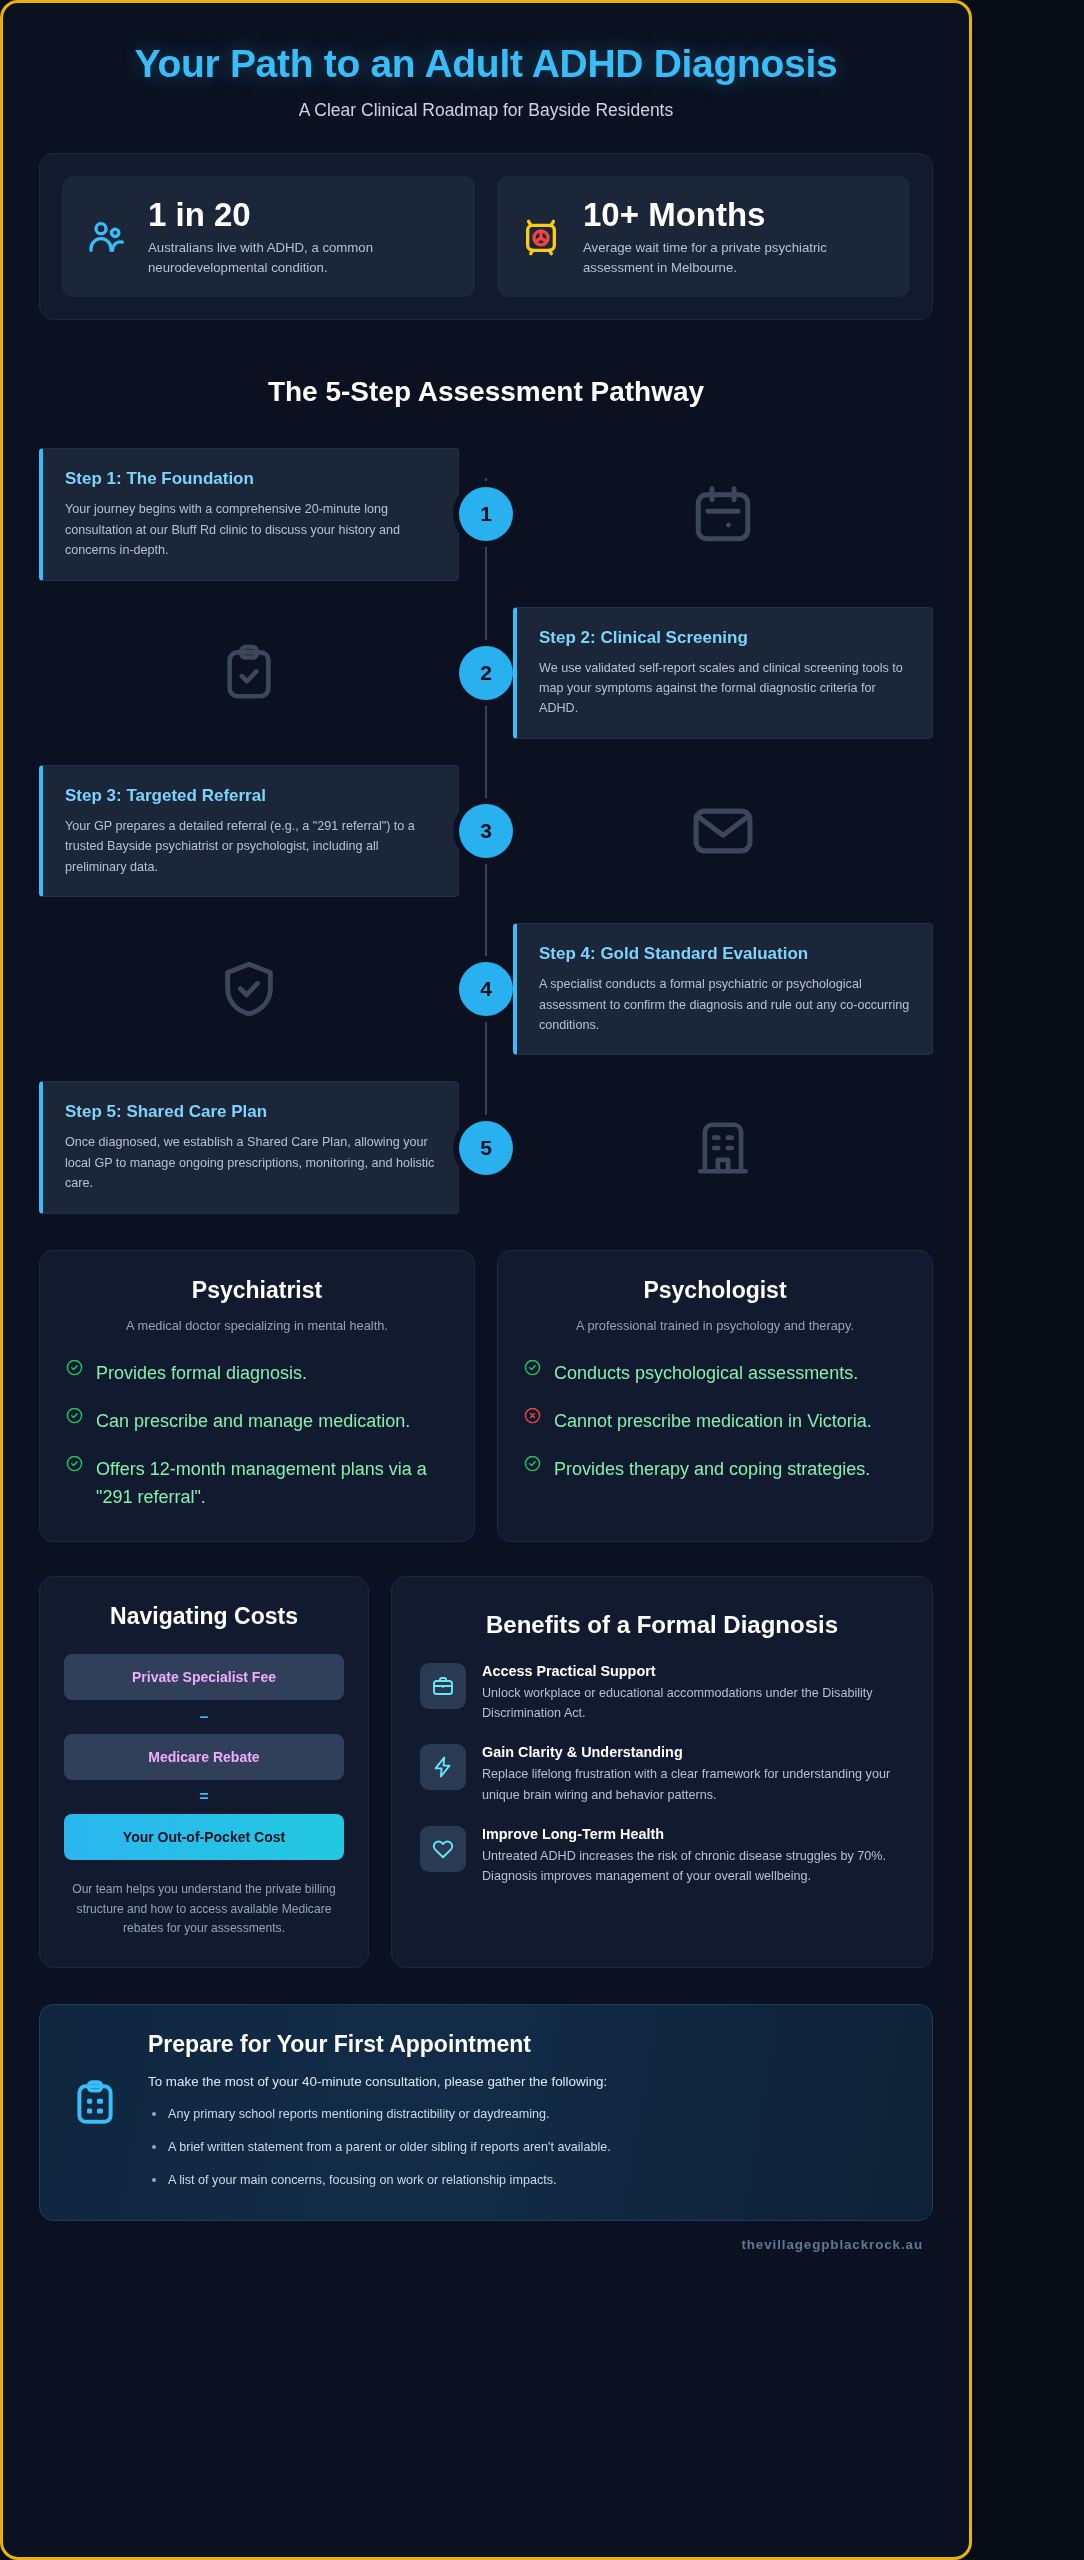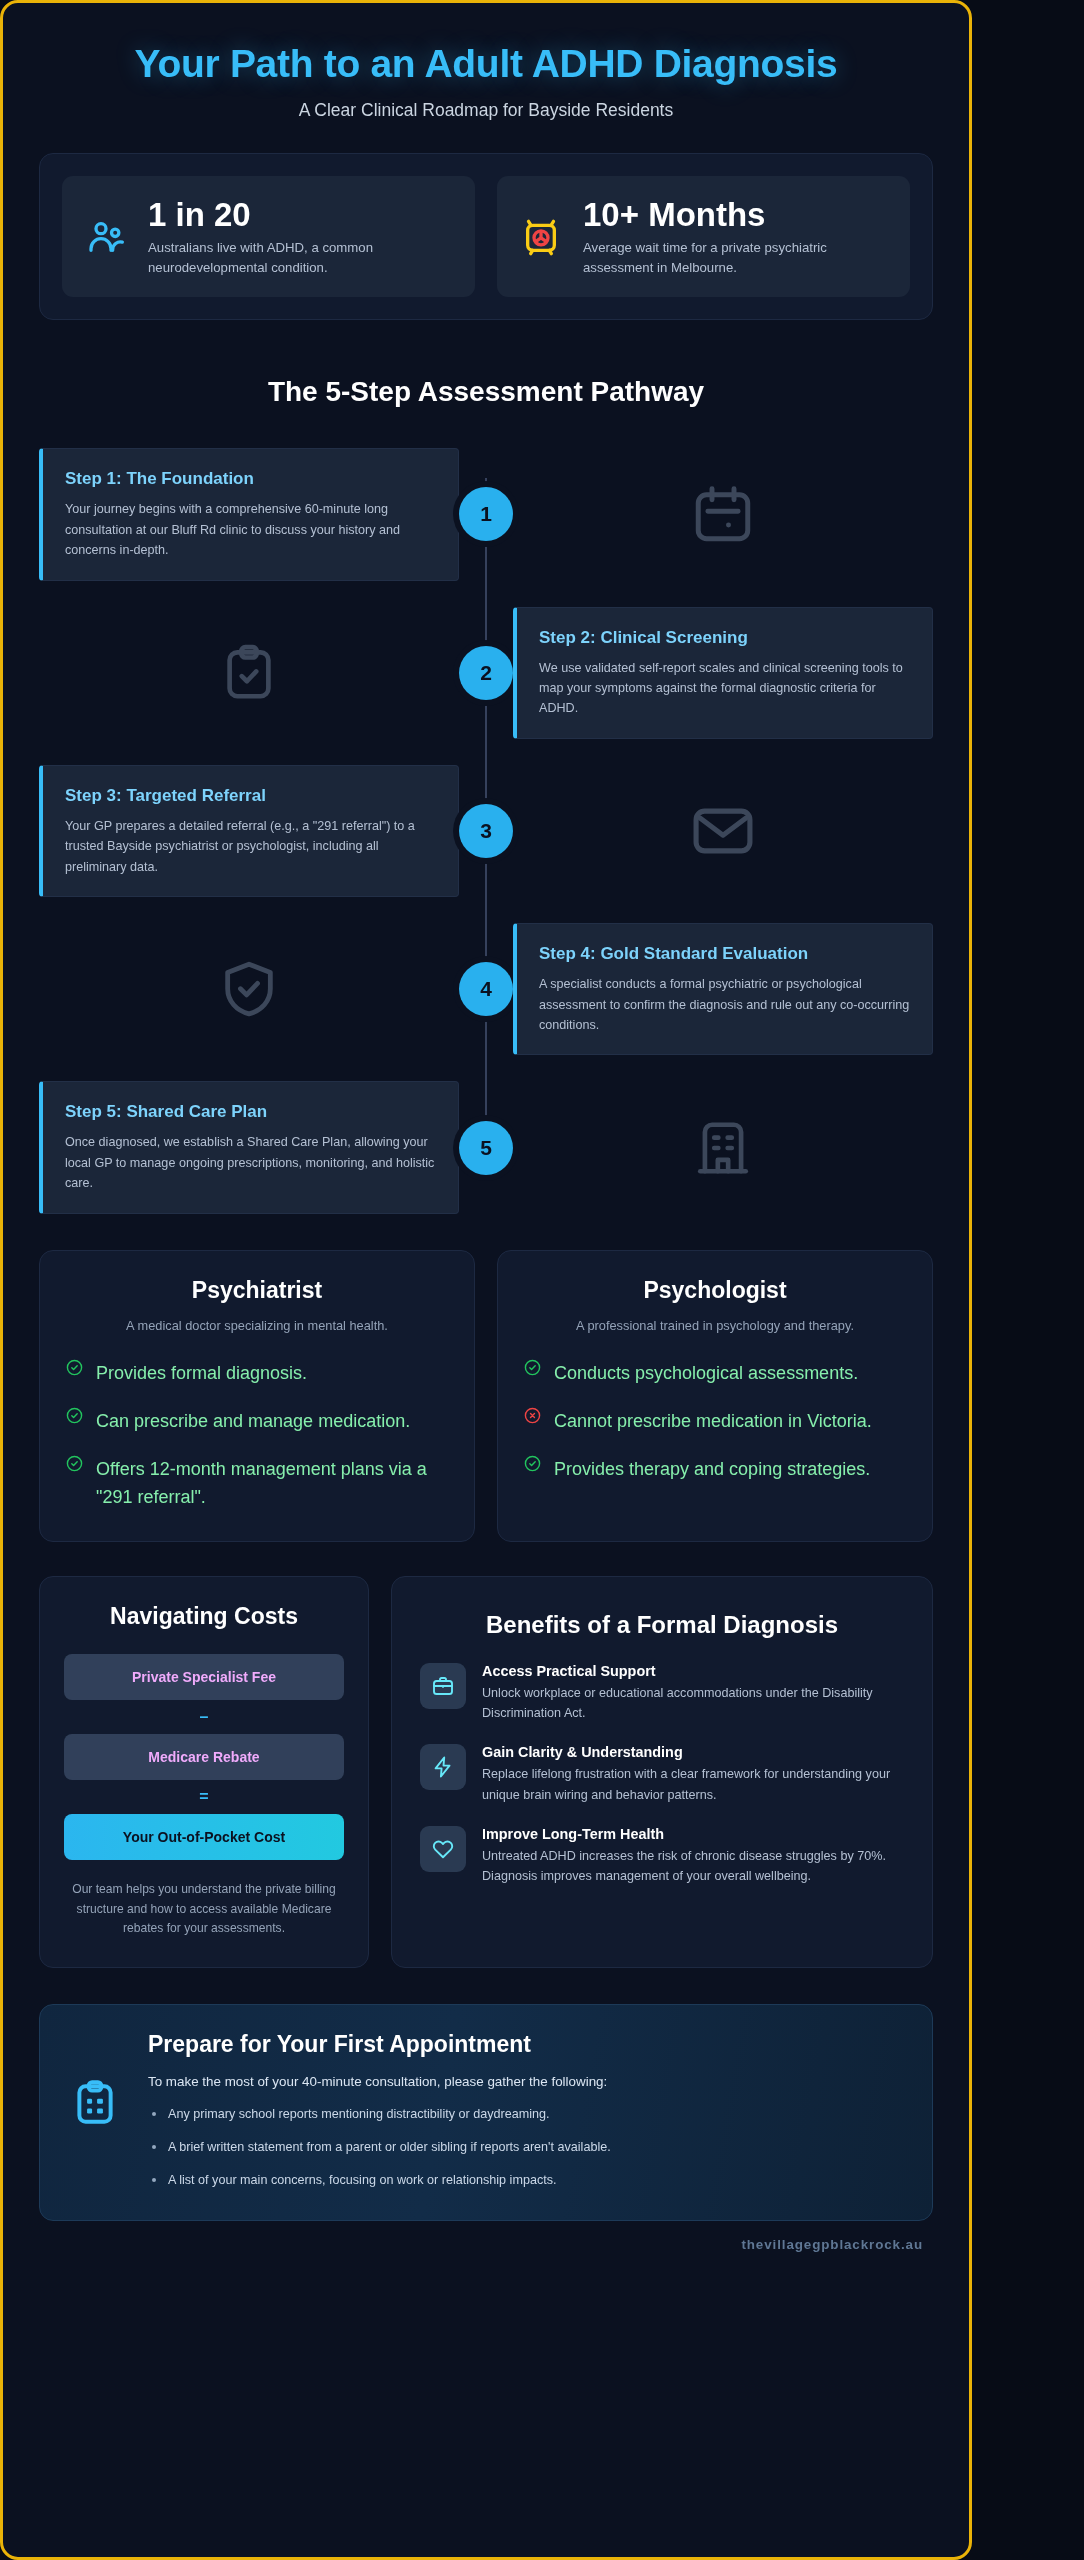--- a/index.html
+++ b/index.html
@@ -372,21 +372,21 @@
 
   <div class="sec-title">The 5-Step Assessment Pathway</div>
 
   <div class="timeline">
     <div class="tl-line"></div>
 
     <div class="tl-row">
       <div class="tl-side">
         <div class="tl-card left">
           <h3>Step 1: The Foundation</h3>
-          <p>Your journey begins with a comprehensive 60-minute long consultation at our Bluff Rd clinic to discuss your history and concerns in-depth.</p>
+          <p>Your journey begins with a comprehensive 20-minute long consultation at our Bluff Rd clinic to discuss your history and concerns in-depth.</p>
         </div>
       </div>
       <div class="tl-mid">
         <div class="tl-dot">1</div>
       </div>
       <div class="tl-side tl-ghost">
         <svg width="66" height="66" viewBox="0 0 24 24" fill="none" stroke="#64748b" stroke-width="1.8" stroke-linecap="round" stroke-linejoin="round">
           <rect x="3" y="5" width="18" height="16" rx="3"></rect>
           <path d="M8 2.8v4M16 2.8v4M6.5 11h11"></path>
           <circle cx="14" cy="16" r=".9" fill="#64748b" stroke="none"></circle>

